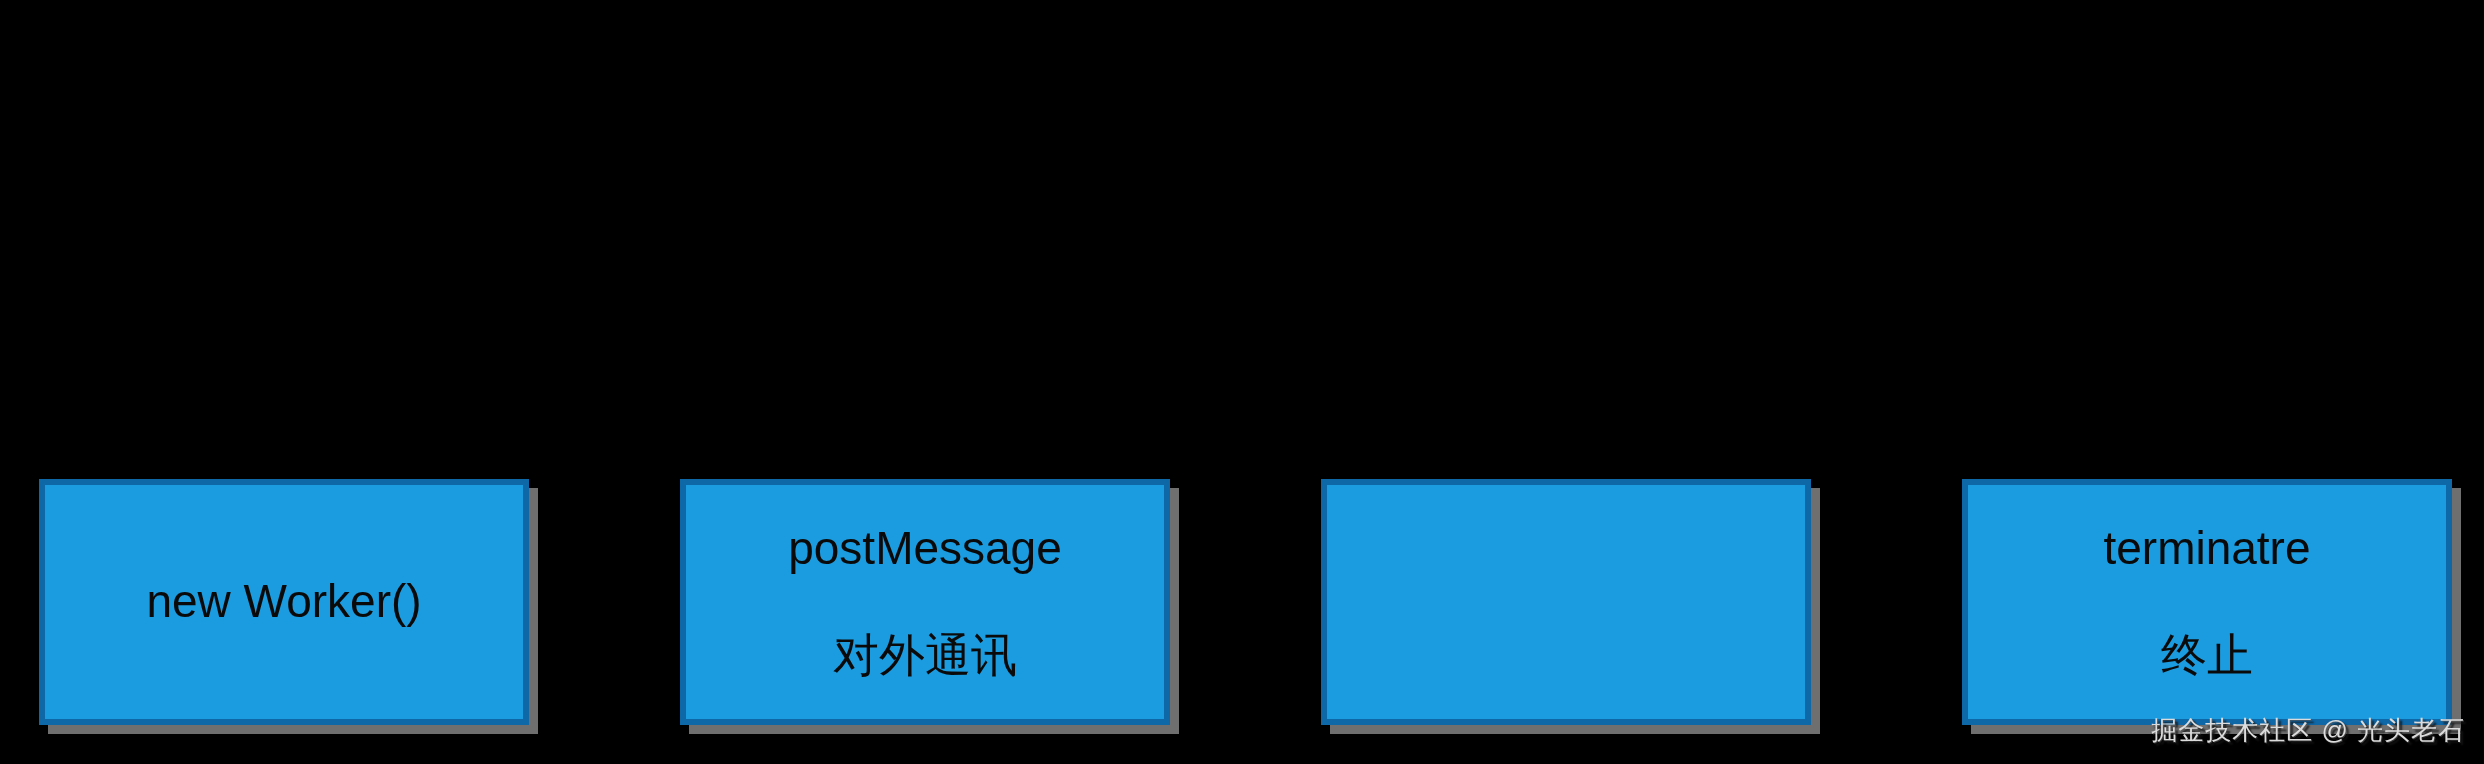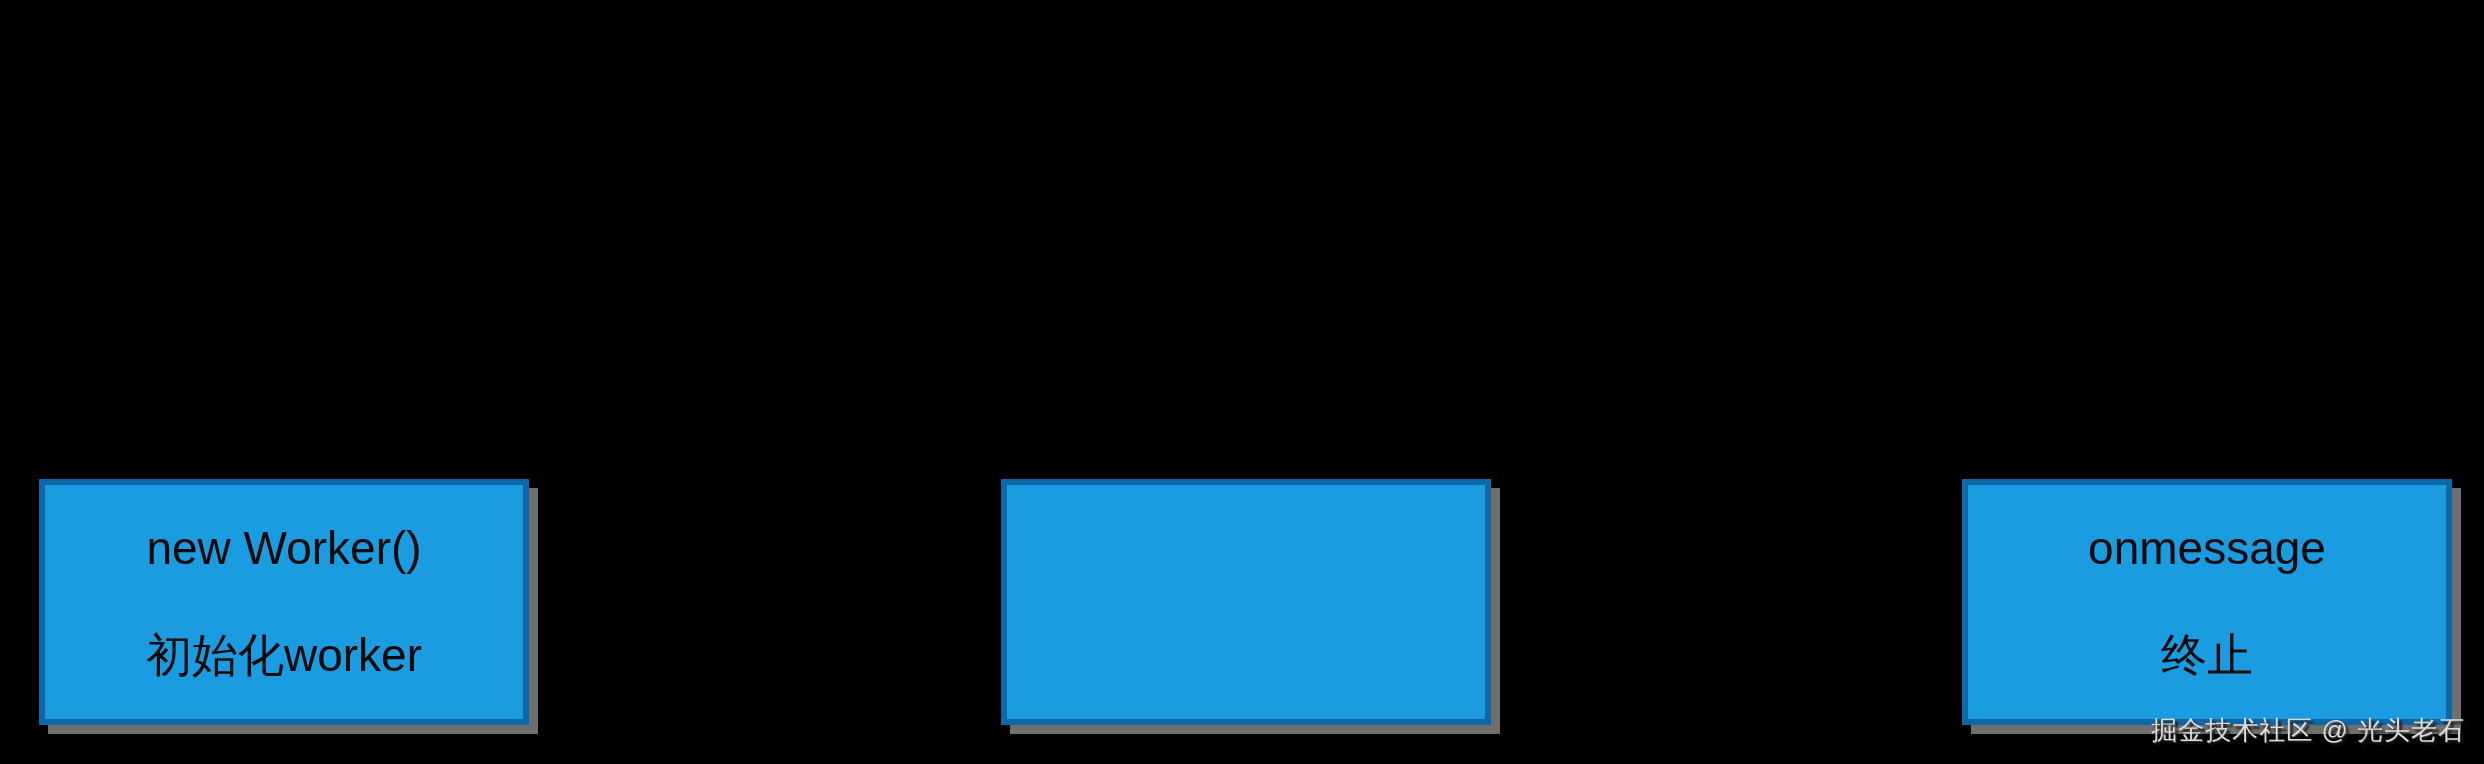--- a/index.html
+++ b/index.html
@@ -63,29 +63,32 @@
 </style>
 </head>
 <body>
 
 <div class="canvas">
 
   <div class="boxes-row">
 
     <div class="step-box">
       <div class="box-line">new Worker()</div>
-      <div class="box-line">初始化worker</div>
     </div>
 
+    <div class="step-box">
+      <div class="box-line">postMessage</div>
+      <div class="box-line">对外通讯</div>
+    </div>
 
     <div class="step-box">
     </div>
 
     <div class="step-box">
-      <div class="box-line">onmessage</div>
+      <div class="box-line">terminatre</div>
       <div class="box-line">终止</div>
     </div>
 
   </div>
 
   <div class="watermark">掘金技术社区 @ 光头老石</div>
 
 </div>
 
 </body></html>

